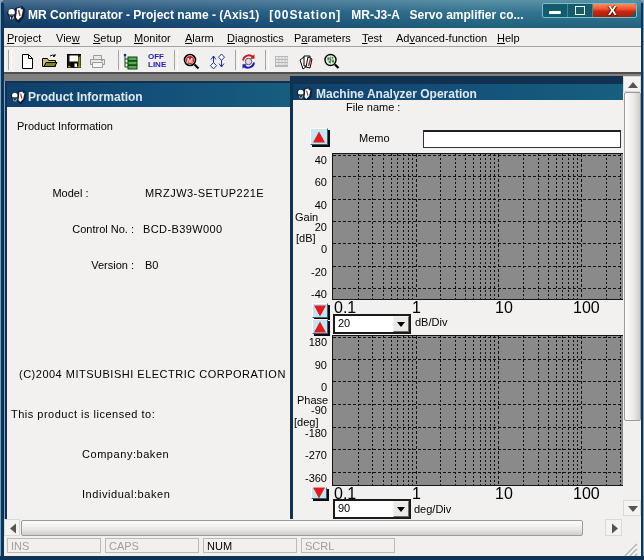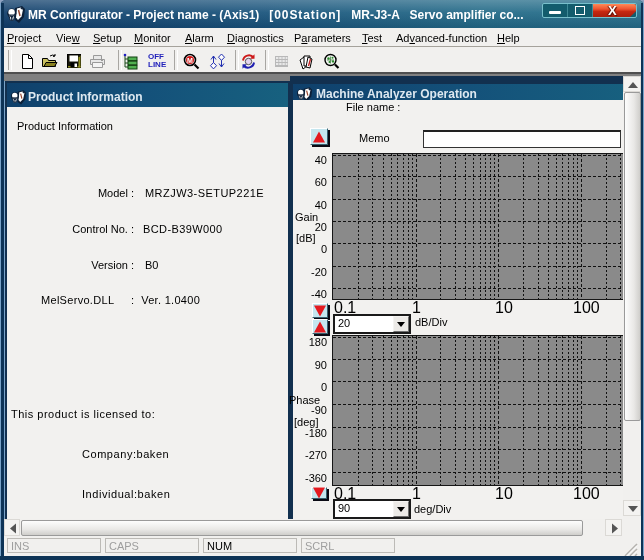--- a/index.html
+++ b/index.html
@@ -24,21 +24,21 @@
 #menu span{position:absolute;top:4px;white-space:pre;}
 #menu u{text-decoration:underline;}
 
 #tools{position:absolute;left:3px;top:47px;width:638px;height:25px;background:#f1f0ee;}
 .sep{position:absolute;top:3px;width:2px;height:20px;border-left:1px solid #a8a6a2;border-right:1px solid #fff;}
 .tico{position:absolute;top:6px;width:17px;height:17px;}
 
 #client{position:absolute;left:3px;top:72px;width:638px;height:464px;background:#808080;border-top:2px solid #4f4f4f;box-sizing:content-box;}
 
 .cw{position:absolute;background:#12304f;}
-#c1{box-shadow:inset 1px 0 0 #7aa3c8;}
+#c1{box-shadow:inset 1px 0 0 #7aa3c8;padding-left:40px;}
 #c1{left:1px;top:7px;width:286px;height:439px;}
 #c1t{position:absolute;left:3px;top:2px;right:2px;height:24px;background:linear-gradient(90deg,#0f406b 0%,#14517a 50%,#17617f 100%);}
 #c1b{position:absolute;left:3px;top:26px;right:2px;bottom:0;background:#f2f1ef;overflow:hidden;}
 #c2{left:287px;top:2px;width:351px;height:458px;}
 #c2t{position:absolute;left:3px;top:8px;right:2px;height:38px;background:linear-gradient(90deg,#0f406b 0%,#14517a 50%,#17617f 100%);}
 #c2b{position:absolute;left:3px;top:24px;right:2px;bottom:0;background:#f2f1ef;overflow:hidden;}
 .ctxt{position:absolute;left:21px;top:7px;color:#dde8f0;font-size:12px;font-weight:bold;}
 #c2t .ctxt{left:23px;top:3px;}
 #c1t .cico{top:5px;}
 #c2t .cico{top:1px;}
@@ -228,27 +228,27 @@
           <path d="M14.8 3.8 l1.8 1.6" stroke="#0d2038" stroke-width="1.2" fill="none"></path>
           <circle cx="5.8" cy="9.2" r="4.6" fill="#0d2038"></circle>
           <circle cx="5.6" cy="8.2" r="3.2" fill="#fff"></circle>
           <path d="M2.8 11 h6 l-1.2 5.2 h-3.4 z" fill="#fff" stroke="#0d2038" stroke-width="1"></path>
           <path d="M5.8 11.5 v4.7 M4 11.3 l1.8 2.2 1.8-2.2" stroke="#0d2038" stroke-width="1.3" fill="none"></path>
         </svg>
    <div class="ctxt">Product Information</div>
   </div>
   <div id="c1b">
    <div class="t11" style="left:10px;top:13px;">Product Information</div>
-   <div class="t11" style="left:0px;top:80px;width:127px;text-align:right;">Model :</div>
+   <div class="t11" style="left:0px;top:80px;width:127px;text-align:center;">Model :</div>
    <div class="t11" style="left:138px;top:80px;letter-spacing:0.45px;">MRZJW3-SETUP221E</div>
    <div class="t11" style="left:0px;top:116px;width:127px;text-align:right;">Control No. :</div>
    <div class="t11" style="left:136px;top:116px;letter-spacing:0.4px;">BCD-B39W000</div>
    <div class="t11" style="left:0px;top:152px;width:127px;text-align:right;">Version :</div>
    <div class="t11" style="left:138px;top:152px;">B0</div>
-   <div class="t11" style="left:34px;top:187px;letter-spacing:0.3px;">MelServo.DLL&nbsp;&nbsp;&nbsp;&nbsp;&nbsp;:&nbsp;&nbsp;Ver. 1.0400</div>
+   <div class="t11" style="left:12px;top:261px;letter-spacing:0.5px;">(C)2004 MITSUBISHI ELECTRIC CORPORATION</div>
    <div class="t11" style="left:4px;top:301px;letter-spacing:0.5px;">This product is licensed to:</div>
    <div class="t11" style="left:75px;top:341px;letter-spacing:0.55px;">Company:baken</div>
    <div class="t11" style="left:75px;top:381px;letter-spacing:0.55px;">Individual:baken</div>
   </div>
  </div>
  <div class="cw" id="c2">
   <div id="c2t">
    <svg class="cico" viewBox="0 0 20 19">
           <path d="M9 4 l7 -2 3 3 -1 8 -5 6 -4 -3 z" fill="#0d2038"></path>
           <path d="M11 4.5 l4 -1 2 2 -1.5 7 -3.5 3.5 -2-2.5 z" fill="#fff"></path>
@@ -376,21 +376,21 @@
     </div>
  <div class="t11" style="left:412px;top:242px;">dB/Div</div>
 
  <div class="ylab" style="right:314px;top:262px;">180</div>
  <div class="ylab" style="right:314px;top:285px;">90</div>
  <div class="ylab" style="right:314px;top:307px;">0</div>
  <div class="ylab" style="right:314px;top:330px;">-90</div>
  <div class="ylab" style="right:314px;top:353px;">-180</div>
  <div class="ylab" style="right:314px;top:375px;">-270</div>
  <div class="ylab" style="right:314px;top:398px;">-360</div>
- <div class="t11" style="left:286px;top:320px;">Phase</div>
+ <div class="t11" style="left:294px;top:320px;">Phase</div>
  <div class="t11" style="left:291px;top:342px;">[deg]</div>
  <div class="xlab" style="left:331px;top:411px;">0.1</div>
  <div class="xlab" style="left:409px;top:411px;">1</div>
  <div class="xlab" style="left:492px;top:411px;">10</div>
  <div class="xlab" style="left:570px;top:411px;">100</div>
  <div class="rbtn" style="left:308px;top:413px;width:14px;height:10px;">
       <div class="tri tridn"></div>
     </div>
  <div class="combo" style="left:330px;top:425px;">
       <div class="cv">90</div>

